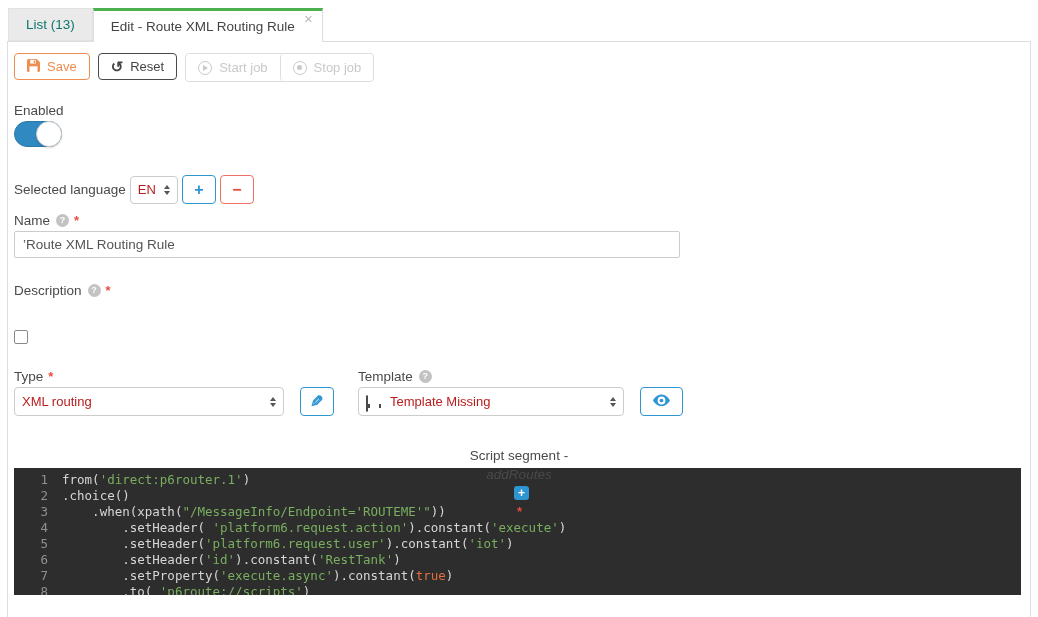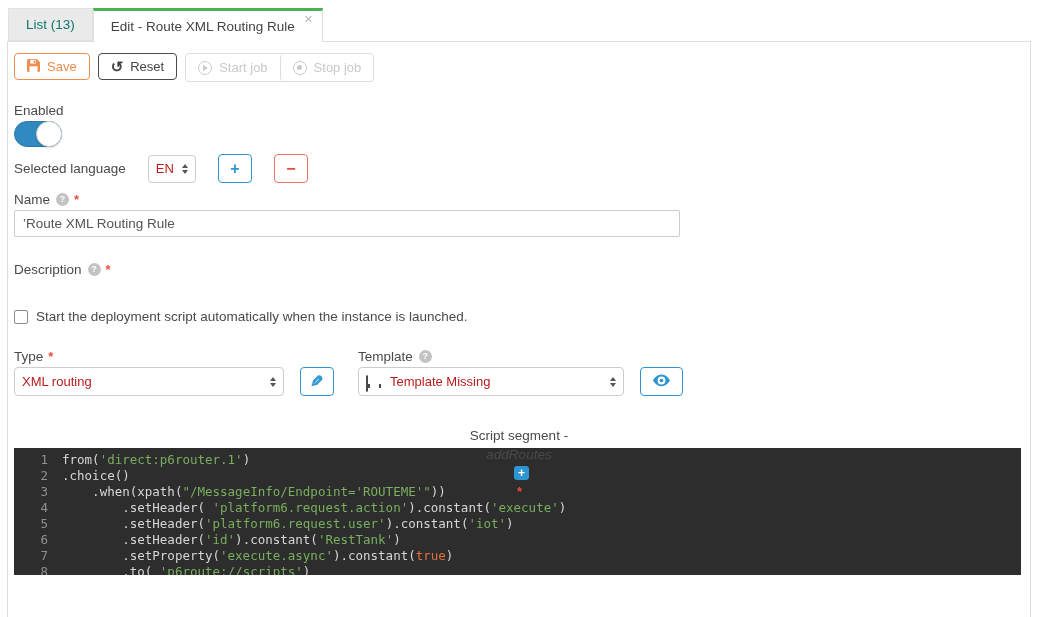--- a/index.html
+++ b/index.html
@@ -39,21 +39,21 @@
   .help { width:13px; height:13px; border-radius:50%; background:#c3c3c3; color:#fff;
     font-size:9px; font-weight:bold; display:inline-flex; align-items:center; justify-content:center; margin-left:2px; }
   .req { color:var(--red,#e74c3c); font-size:13px; font-weight:bold; margin-left:1px; }
 
   .toggle { margin-top:3px; width:48px; height:26px; border-radius:13px; background:var(--toggle,#3089c0);
     border:1px solid #2a7aa8; position:relative; cursor:pointer; }
   .toggle-knob { position:absolute; right:-1px; top:-1px; width:26px; height:26px; border-radius:50%;
     background:#fff; border:1px solid #ccc; box-shadow:0 1px 2px rgba(0,0,0,.15); }
 
   .row { display:flex; align-items:center; }
-  .lang-row { margin-top:7px; gap:22px; }
+  .lang-row { margin-top:28px; gap:4px; }
   .selectbox { display:inline-flex; align-items:center; justify-content:space-between; gap:8px;
     border:1px solid #ccc; border-radius:4px; background:#fff; height:28px; padding:0 7px;
     font-size:13px; color:#b91c1c; cursor:pointer; }
   .carets { display:flex; flex-direction:column; align-items:center; }
   .caret-up { width:0; height:0; border-left:3.5px solid transparent; border-right:3.5px solid transparent;
     border-bottom:4.5px solid #555; margin-bottom:2px; }
   .caret-down { width:0; height:0; border-left:3.5px solid transparent; border-right:3.5px solid transparent;
     border-top:4.5px solid #555; }
   .sq-btn { width:34px; height:29px; border-radius:4px; background:#fff; display:inline-flex;
     align-items:center; justify-content:center; font-size:16px; font-weight:bold; cursor:pointer; }
@@ -177,21 +177,20 @@
   <input class="text-input" value="’Route XML Routing Rule" style="">
 
   <div class="label desc-label">
     <span>Description</span>
     <span class="help">?</span>
     <span class="req">*</span>
   </div>
 
   <div class="row check-row">
     <span class="checkbox"></span>
-    <span>Start the deployment script automatically when the instance is launched.</span>
   </div>
 
   <div class="type-row">
     <div class="col-type">
       <div class="label">
         <span>Type</span>
         <span class="req">*</span>
       </div>
       <div class="sel-row">
         <div class="selectbox sel-type">

